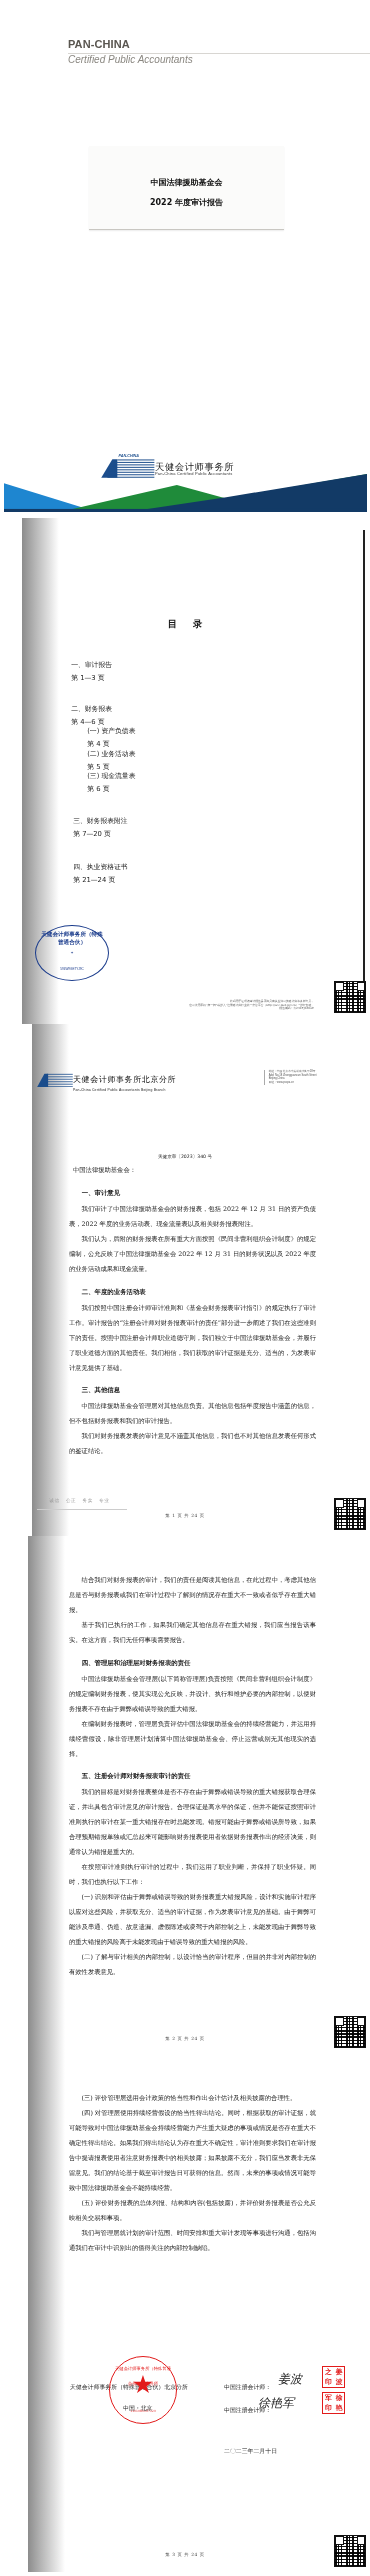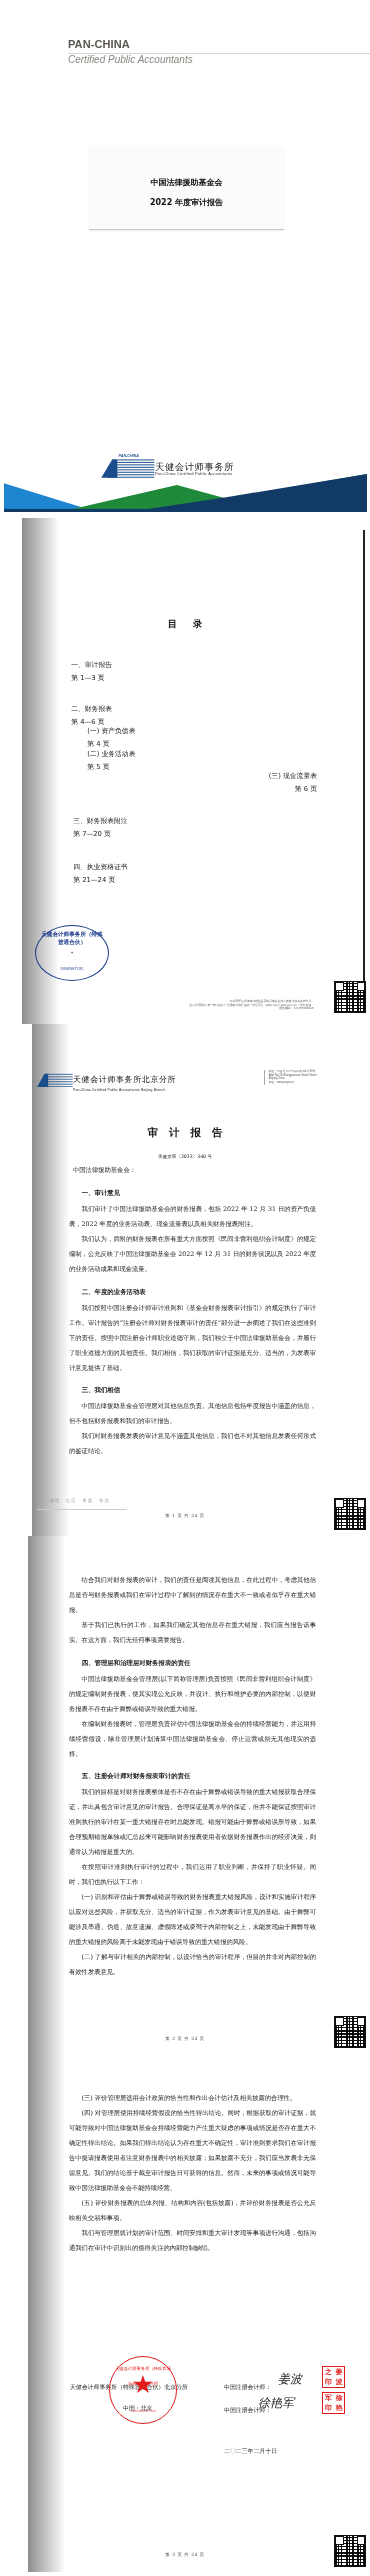--- a/index.html
+++ b/index.html
@@ -131,21 +131,21 @@
   <div class="toc-row" style="left:86px; width:231px; top:208px;">
     <span class="lbl">(一) 资产负债表</span>
       <span class="dots"></span>
       <span class="pg">第 4 页</span>
   </div>
   <div class="toc-row" style="left:86px; width:231px; top:231px;">
     <span class="lbl">(二) 业务活动表</span>
       <span class="dots"></span>
       <span class="pg">第 5 页</span>
   </div>
-  <div class="toc-row" style="left:86px; width:231px; top:253px;align-items:flex-end;">
+  <div class="toc-row" style="left:86px; width:231px; top:253px;">
     <span class="lbl">(三) 现金流量表</span>
       <span class="dots"></span>
       <span class="pg">第 6 页</span>
   </div>
   <div class="toc-row" style="left:72px; width:247px; top:298px;">
     <span class="lbl">三、财务报表附注</span>
       <span class="dots"></span>
       <span class="pg">第 7—20 页</span>
   </div>
   <div class="toc-row" style="left:72px; width:247px; top:344px;">
@@ -184,33 +184,32 @@
   </svg>
   <div class="hdr-cn">天健会计师事务所北京分所</div>
   <div class="hdr-en">Pan-China Certified Public Accountants Beijing Branch</div>
   <div class="addr">
     <div>地址：中国 北京市中关村南大街甲18号</div>
     <div>Add: No.18 Zhongguancun South Street</div>
     <div>Beijing,China</div>
     <div>网址：www.pccpa.cn</div>
   </div>
 
-  <div class="title">审计报告</div>
   <div class="refno">天健京审〔2023〕340 号</div>
   <div class="salute">中国法律援助基金会：</div>
 
   <div class="body" style="top:162px;">
     <h3>一、审计意见</h3>
     <p>我们审计了中国法律援助基金会的财务报表，包括 2022 年 12 月 31 日的资产负债表，2022 年度的业务活动表、现金流量表以及相关财务报表附注。</p>
     <p>我们认为，后附的财务报表在所有重大方面按照《民间非营利组织会计制度》的规定编制，公允反映了中国法律援助基金会 2022 年 12 月 31 日的财务状况以及 2022 年度的业务活动成果和现金流量。</p>
     <div class="gap"></div>
     <h3>二、年度的业务活动表</h3>
     <p>我们按照中国注册会计师审计准则和《基金会财务报表审计指引》的规定执行了审计工作。审计报告的“注册会计师对财务报表审计的责任”部分进一步阐述了我们在这些准则下的责任。按照中国注册会计师职业道德守则，我们独立于中国法律援助基金会，并履行了职业道德方面的其他责任。我们相信，我们获取的审计证据是充分、适当的，为发表审计意见提供了基础。</p>
     <div class="gap"></div>
-    <h3>三、我们相信</h3>
+    <h3>三、其他信息</h3>
     <p>中国法律援助基金会管理层对其他信息负责。其他信息包括年度报告中涵盖的信息，但不包括财务报表和我们的审计报告。</p>
     <p>我们对财务报表发表的审计意见不涵盖其他信息，我们也不对其他信息发表任何形式的鉴证结论。</p>
   </div>
 
   <div class="motto-box" style="top:469px;">
     <span>诚信</span><span>公正</span><span>务实</span><span>专业</span>
   </div>
   <div class="footer-page" style="top:484px;">第 1 页 共 24 页</div>
   <div class="qr" style="right:3.7px; top:474px;"></div>
 </section>

